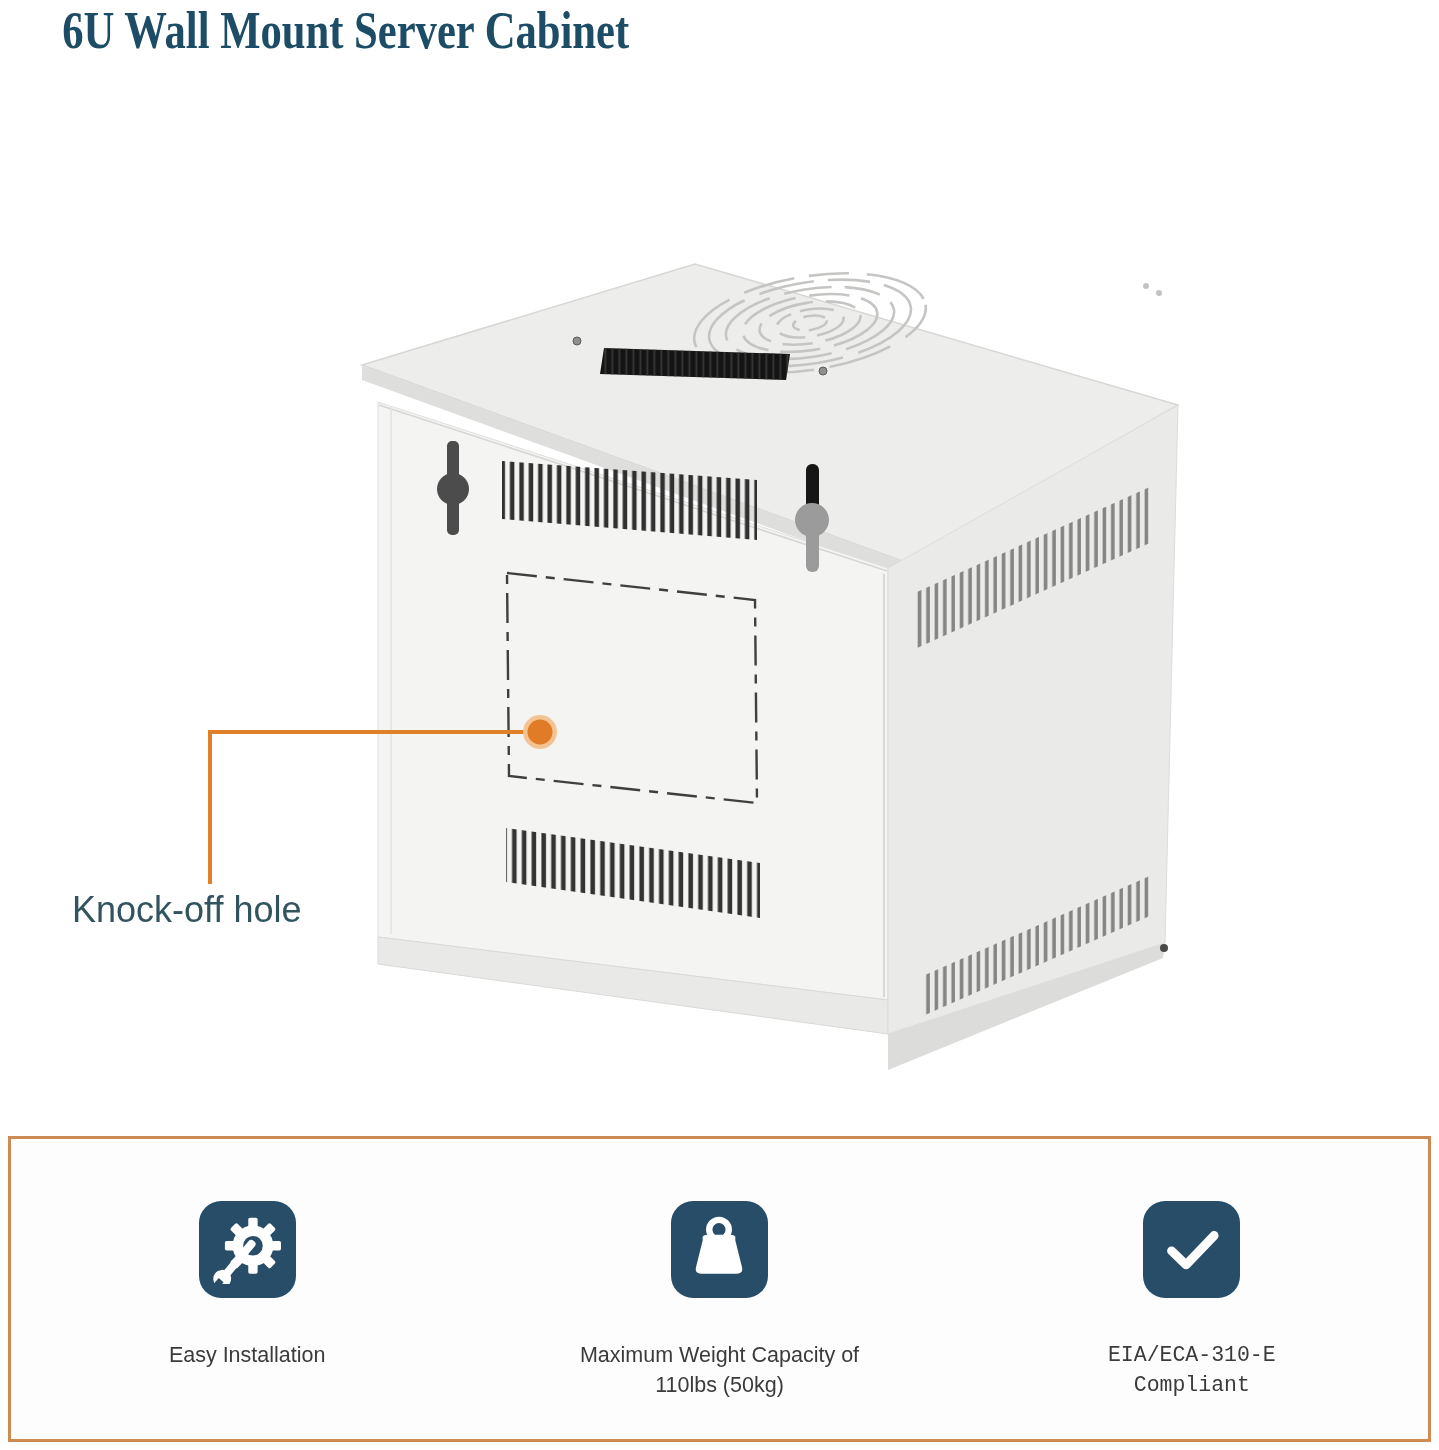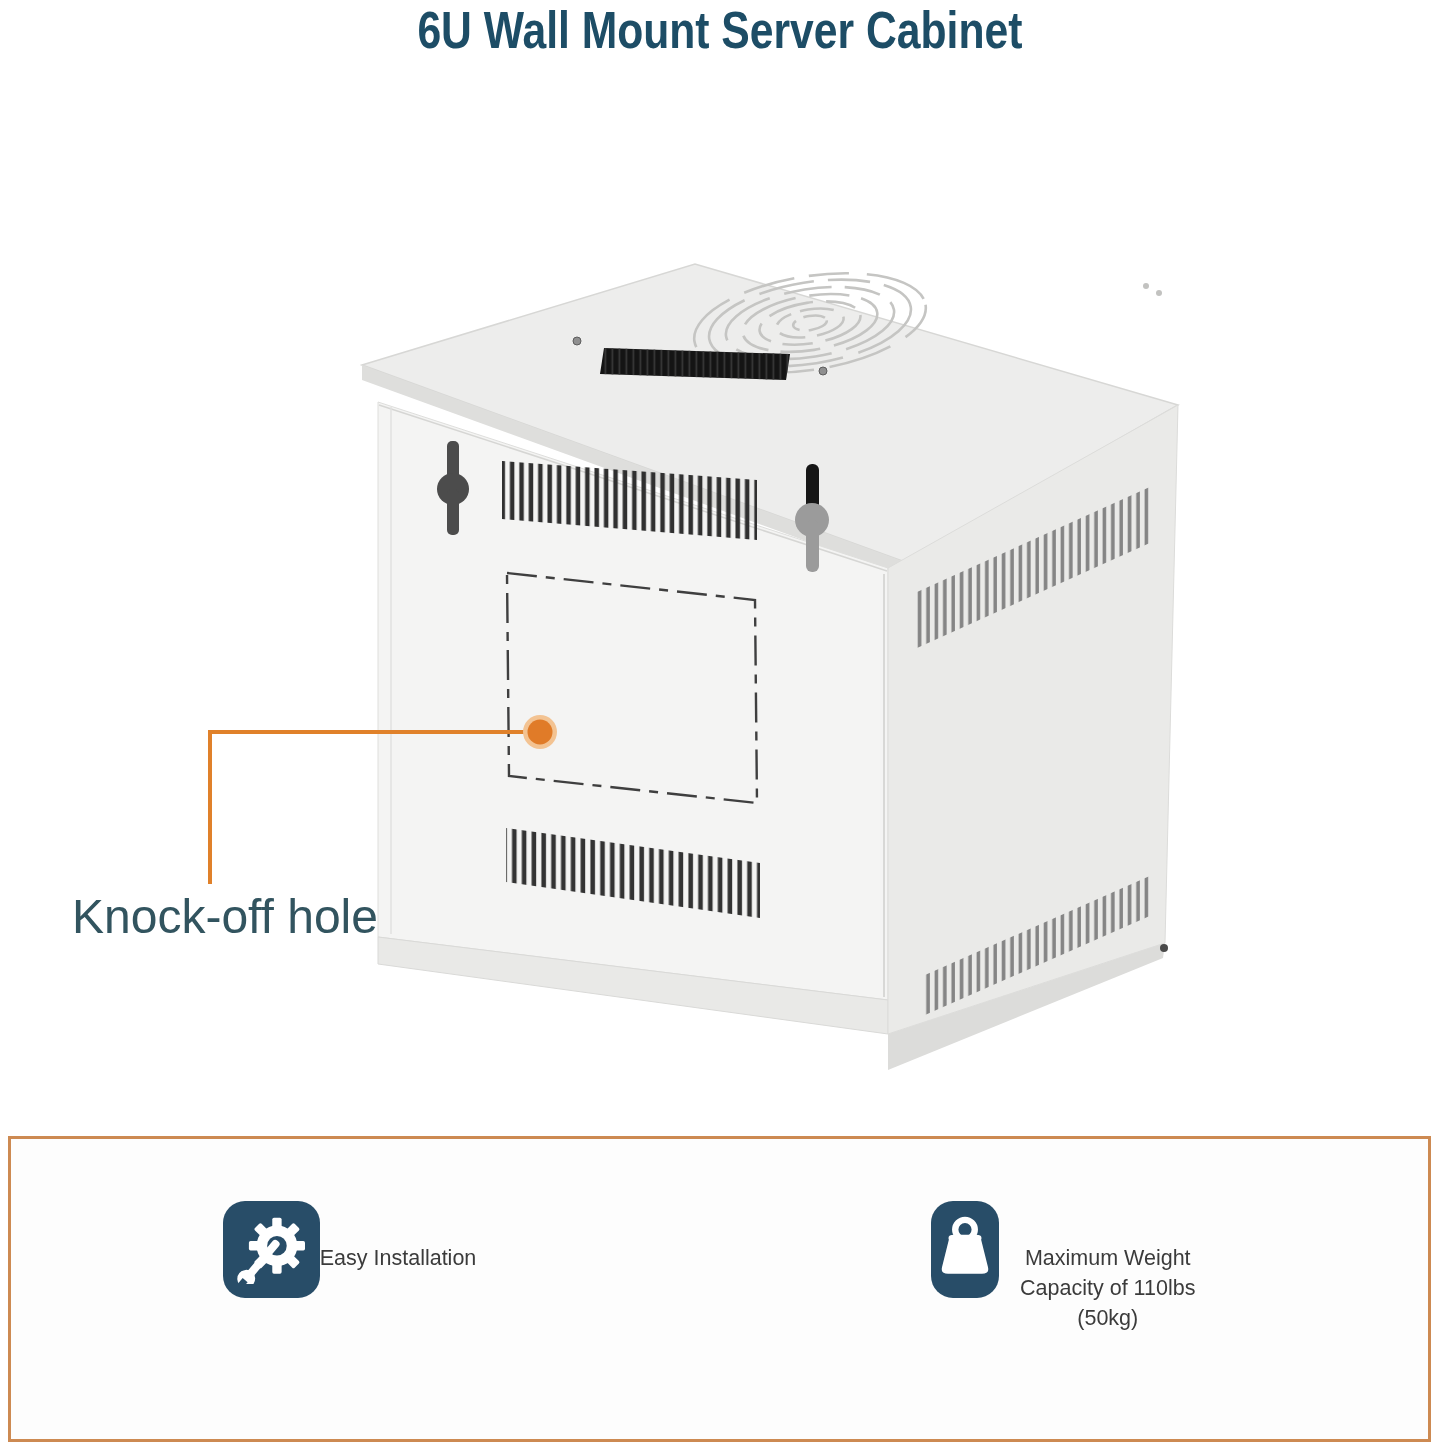--- a/index.html
+++ b/index.html
@@ -1,36 +1,36 @@
 <!DOCTYPE html>
 <html><head>
 <meta charset="utf-8">
 <style>
   html,body{margin:0;padding:0;background:#ffffff;}
   .page{position:relative;width:1439px;height:1450px;background:#ffffff;overflow:hidden;
         font-family:"Liberation Sans","DejaVu Sans",sans-serif;}
   
-  .hdr{position:absolute;top:0;left:0;width:100%;text-align:center;z-index:3;}
+  .hdr{position:absolute;top:0;left:0;width:100%;text-align:left;z-index:3;font-family:Liberation Serif, serif;}
   .hdr h1{margin:2px 0 0 0;font-size:52px;font-weight:bold;color:#1d4d66;
           display:inline-block;transform:scaleX(.82);transform-origin:center top;
           letter-spacing:0px;line-height:1.1;}
   .hdr h2{margin:2px 0 0 0;font-size:50px;font-weight:normal;color:#24566e;
           display:inline-block;transform:scaleX(.93);transform-origin:center top;
           line-height:1.1;}
   .hdr .line{display:block;}
   
   .art{position:absolute;left:0;top:0;width:1439px;height:1450px;z-index:1;}
   
-  .anno-label{position:absolute;left:72px;top:889px;font-size:48px;color:#32545f;z-index:2;}
+  .anno-label{position:absolute;left:72px;top:889px;font-size:36px;color:#32545f;z-index:2;}
   
   .features{position:absolute;left:8px;top:1136px;width:1423px;height:306px;
             box-sizing:border-box;border:3px solid #cd8a52;background:#fdfdfd;
             display:flex;justify-content:space-around;align-items:flex-start;
             padding-top:62px;z-index:2;}
-  .feature{display:flex;flex-direction:row;align-items:flex-start;width:285px;}
+  .feature{display:flex;flex-direction:column;align-items:center;width:285px;}
   .tile{width:97px;height:97px;border-radius:22px;background:#284d68;
         display:flex;align-items:center;justify-content:center;}
   .feature p{margin:42px 0 0 0;font-size:21.5px;line-height:1.4;color:#3b3b3b;
              text-align:center;}
   .feature:nth-child(3) p{max-width:295px;font-family:Liberation Mono, monospace;}
   .feature:nth-child(4) p{max-width:205px;}
 </style>
 </head>
 <body>
 
@@ -151,16 +151,24 @@
     <div class="feature">
       <div class="tile">
         <svg width="68" height="68" viewBox="-40 -40 80 80">
           <circle cx="0" cy="-24" r="11.5" fill="none" stroke="#ffffff" stroke-width="7.5"></circle>
           <path fill="#ffffff" d="M-19,-12 Q-21,-18 -13,-18 L13,-18 Q21,-18 19,-12 L27,20 Q29,28 20,28 L-20,28 Q-29,28 -27,20 Z"></path>
         </svg>
       </div>
       <p>Maximum Weight Capacity of 110lbs (50kg)</p>
     </div>
 
+    <div class="feature">
+      <div class="tile">
+        <svg width="68" height="68" viewBox="-40 -40 80 80">
+          <path d="M-24,1 L-7,17.5 L26,-17" fill="none" stroke="#ffffff" stroke-width="10.5" stroke-linecap="round" stroke-linejoin="round"></path>
+        </svg>
+      </div>
+      <p>EIA/ECA-310-E Compliant</p>
+    </div>
 
 
   </section>
 </div>
 
 </body></html>

